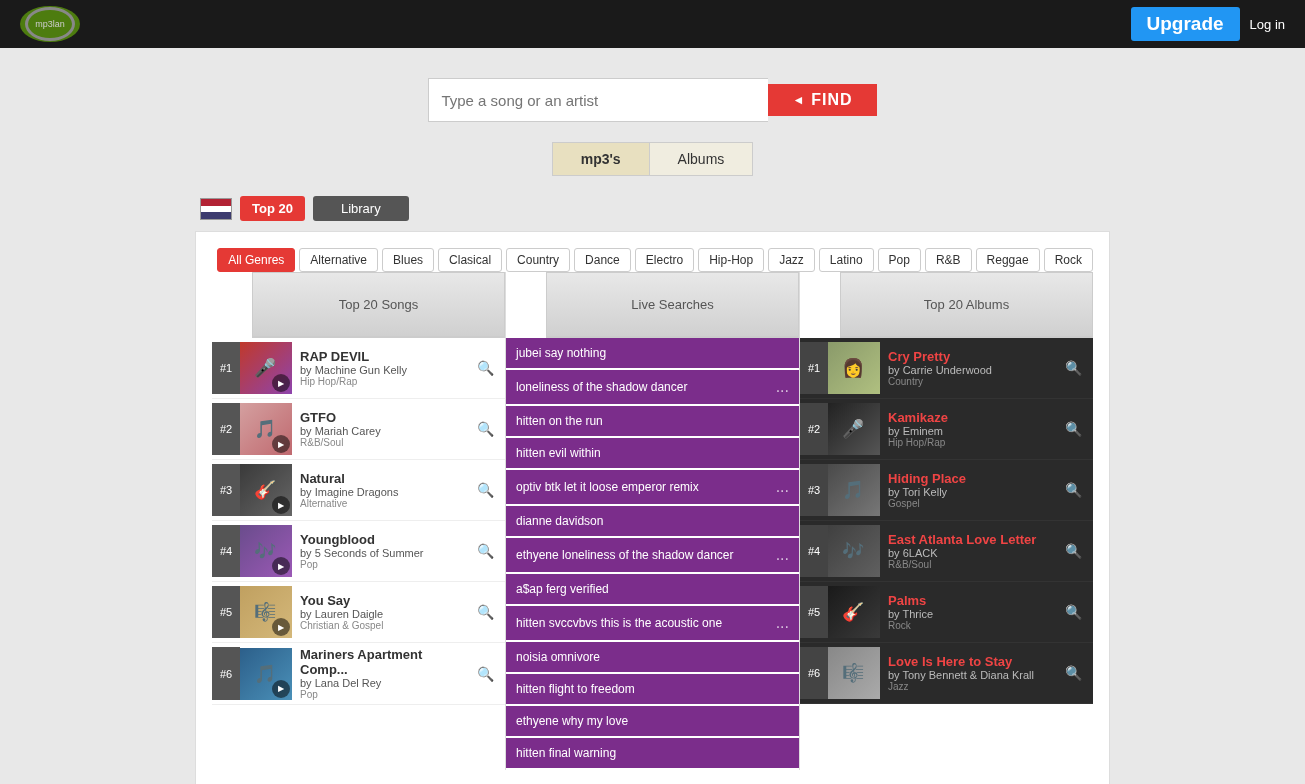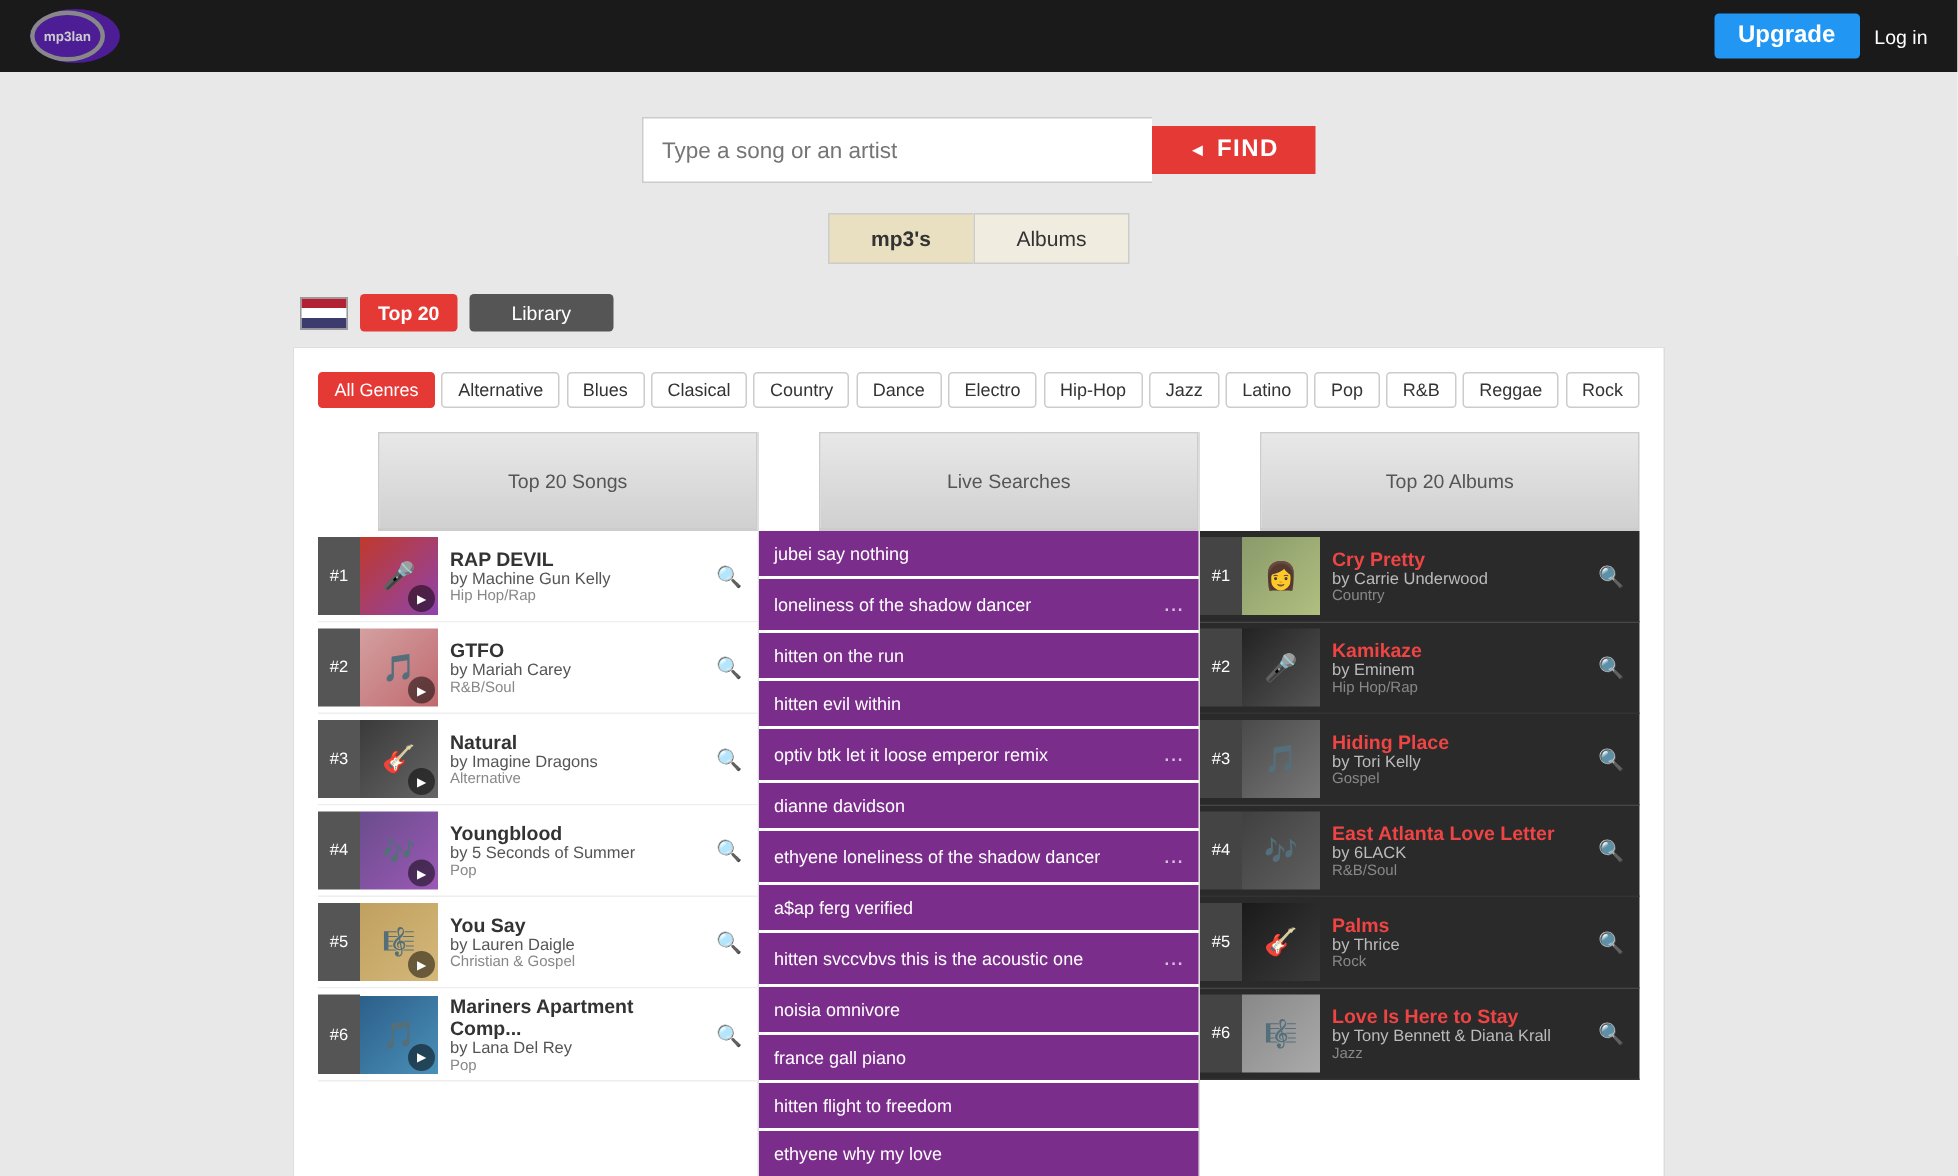--- a/index.html
+++ b/index.html
@@ -10,28 +10,28 @@
       background: #1a1a1a;
       height: 48px;
       display: flex;
       align-items: center;
       justify-content: space-between;
       padding: 0 20px;
     }
     .logo {
       width: 60px;
       height: 36px;
-      background: #4c1d95;
+      background: #4d7c0f;
       border-radius: 50%;
       display: flex;
       align-items: center;
-      justify-content: flex-start;
+      justify-content: center;
       color: #fff;
       font-size: 11px;
-      font-weight: bold;
+      font-weight: normal;
       overflow: hidden;
     }
     .logo-circle {
       width: 50px;
       height: 34px;
       border: 3px solid #888;
       border-radius: 50%;
       display: flex;
       align-items: center;
       justify-content: center;
@@ -43,21 +43,21 @@
       align-items: center;
       gap: 10px;
     }
     .upgrade-btn {
       background: #2196F3;
       color: #fff;
       border: none;
       padding: 6px 16px;
       border-radius: 3px;
       cursor: pointer;
-      font-size: 16px;
+      font-size: 19px;
       font-weight: bold;
     }
     .login-link {
       color: #fff;
       text-decoration: none;
       font-size: 13px;
       cursor: pointer;
     }
 
     
@@ -164,22 +164,21 @@
       margin: 0 195px;
       border: 1px solid #ddd;
       padding: 16px;
     }
 
     
     .genres {
       display: flex;
       flex-wrap: wrap;
       gap: 4px;
-      margin-bottom: 16px;
-      justify-content: space-between;
+      justify-content: flex-end;
     }
     .genre-btn {
       padding: 4px 10px;
       font-size: 12px;
       cursor: pointer;
       border: 1px solid #ccc;
       border-radius: 3px;
       background: #fff;
       color: #333;
     }
@@ -517,24 +516,20 @@
   </div>
             <div class="live-item">
     <span>hitten svccvbvs this is the acoustic one</span>
     <span class="live-dots">...</span>
   </div>
             <div class="live-item">
     <span>noisia omnivore</span>
 
   </div>
             <div class="live-item">
-    <span>france gall piano</span>
-
-  </div>
-            <div class="live-item">
     <span>hitten flight to freedom</span>
 
   </div>
             <div class="live-item">
     <span>ethyene why my love</span>
 
   </div>
             <div class="live-item">
     <span>hitten final warning</span>
 

